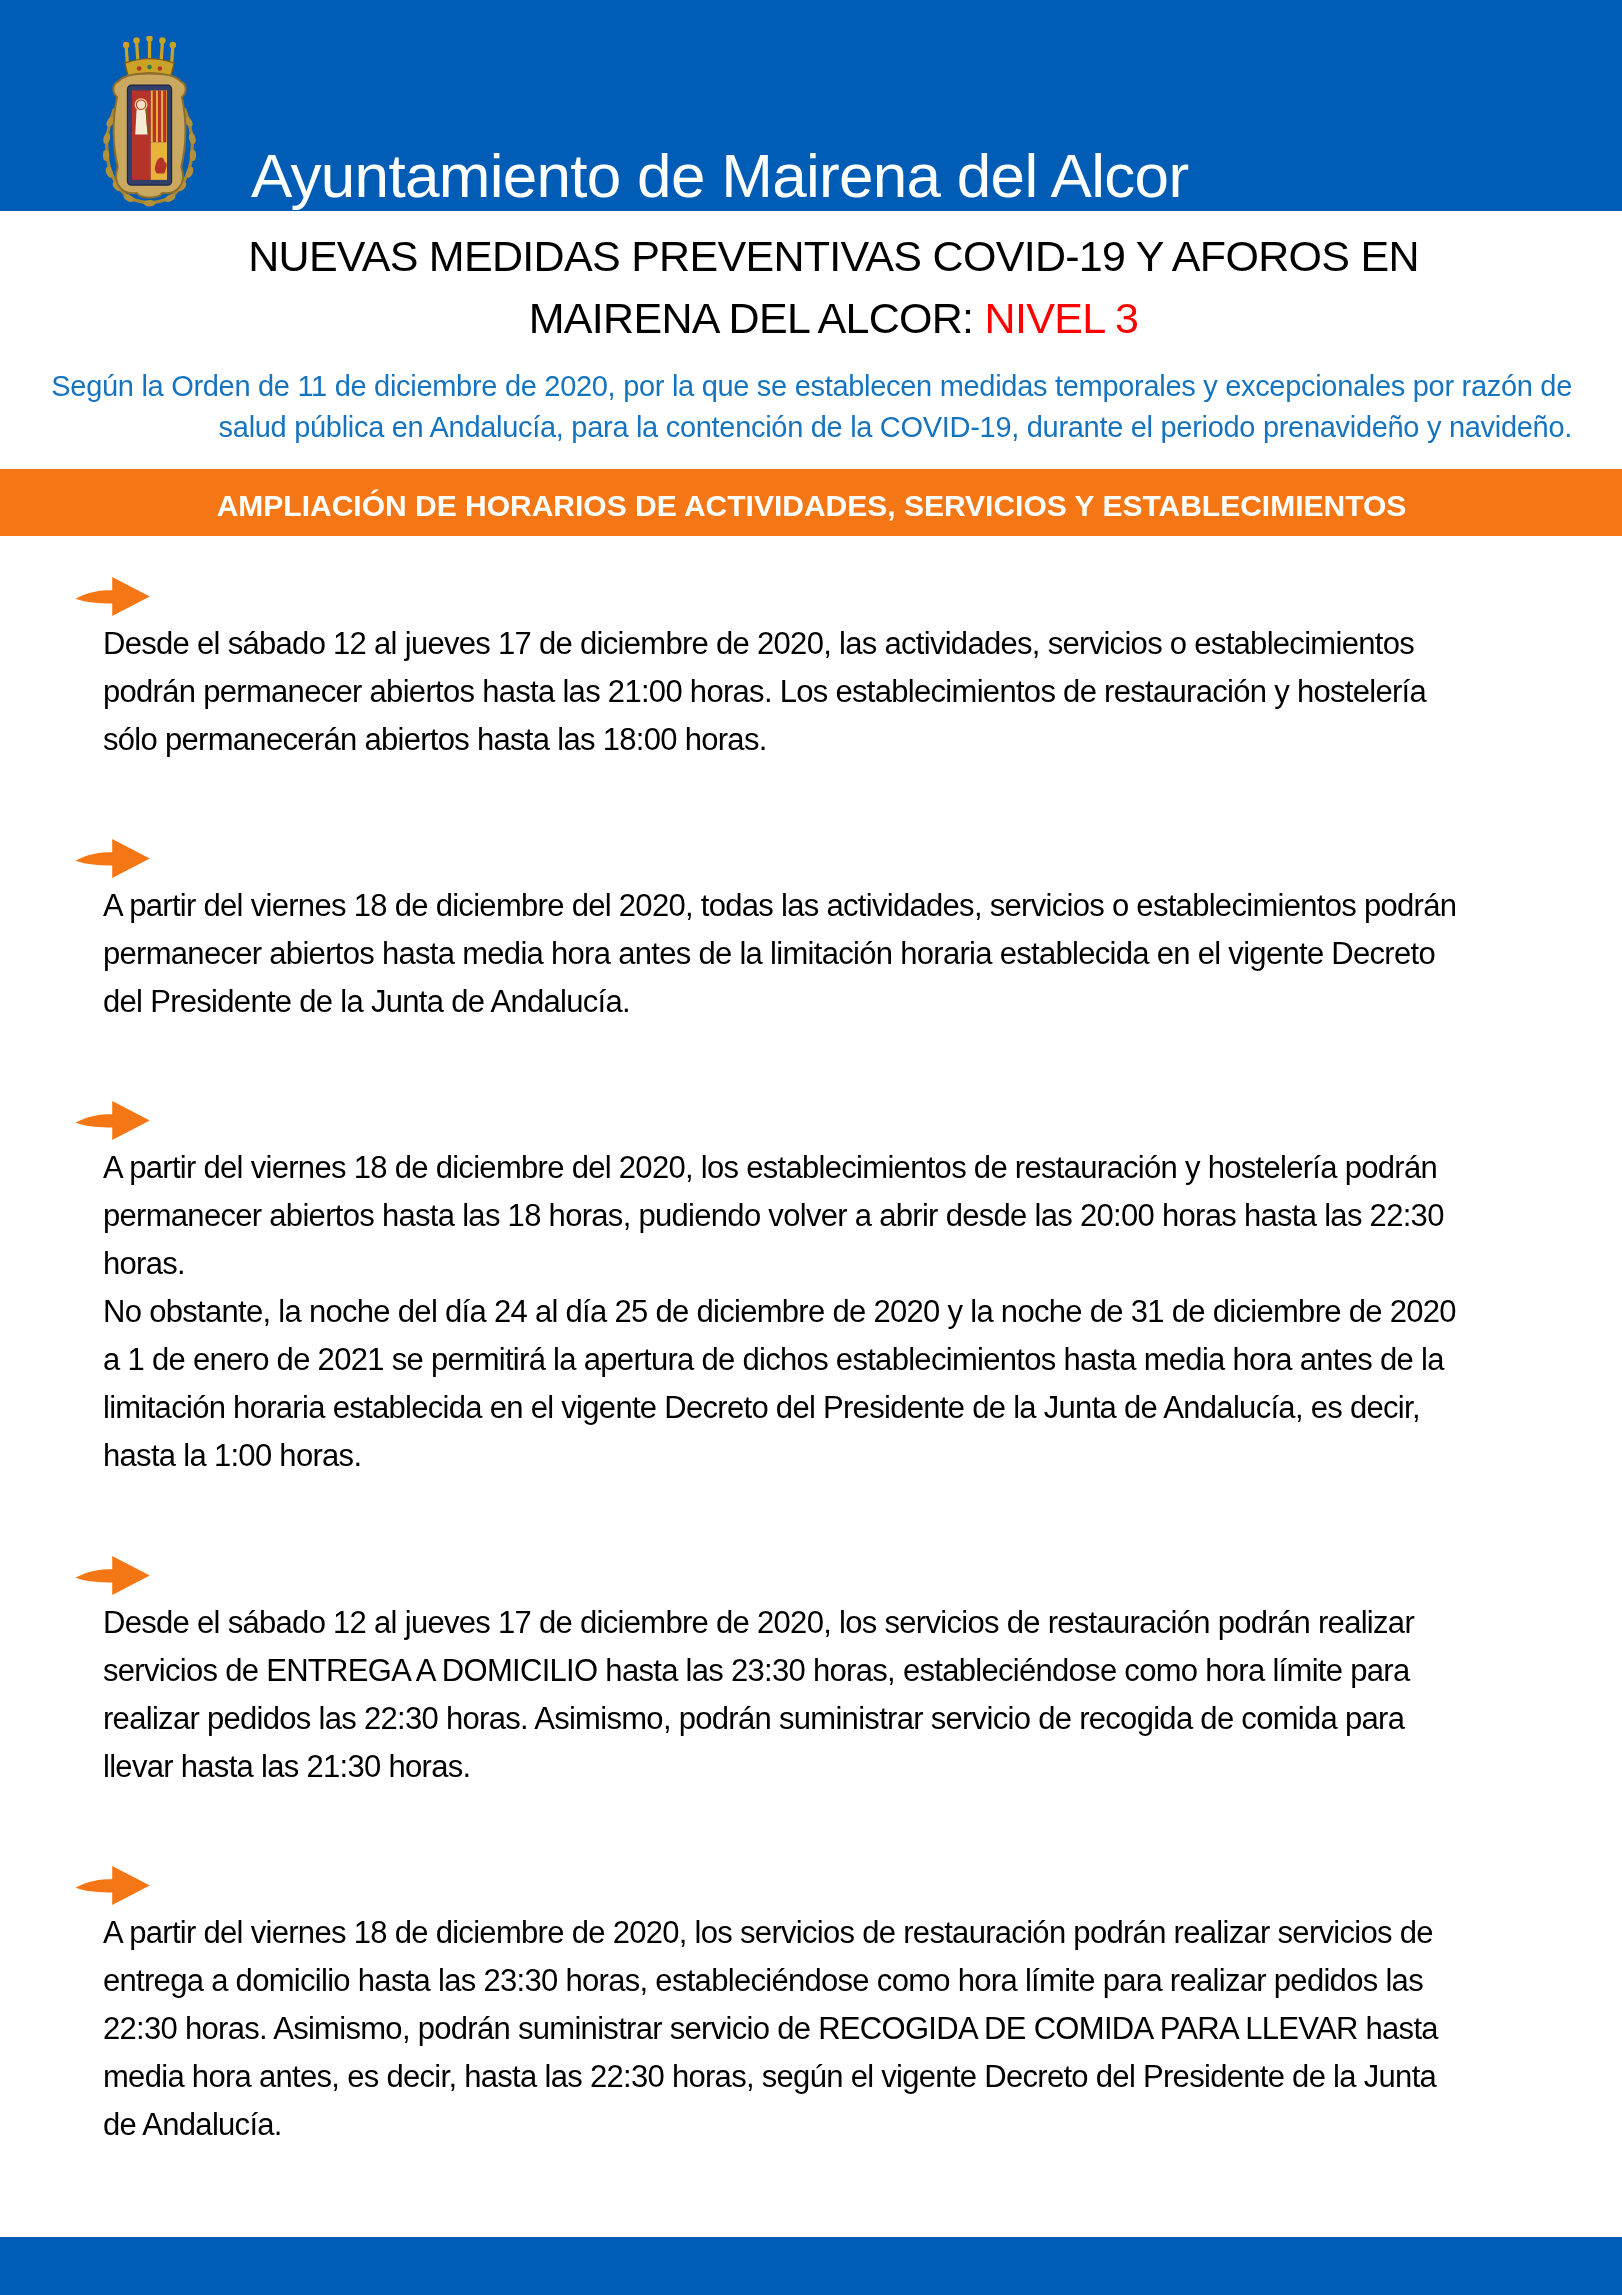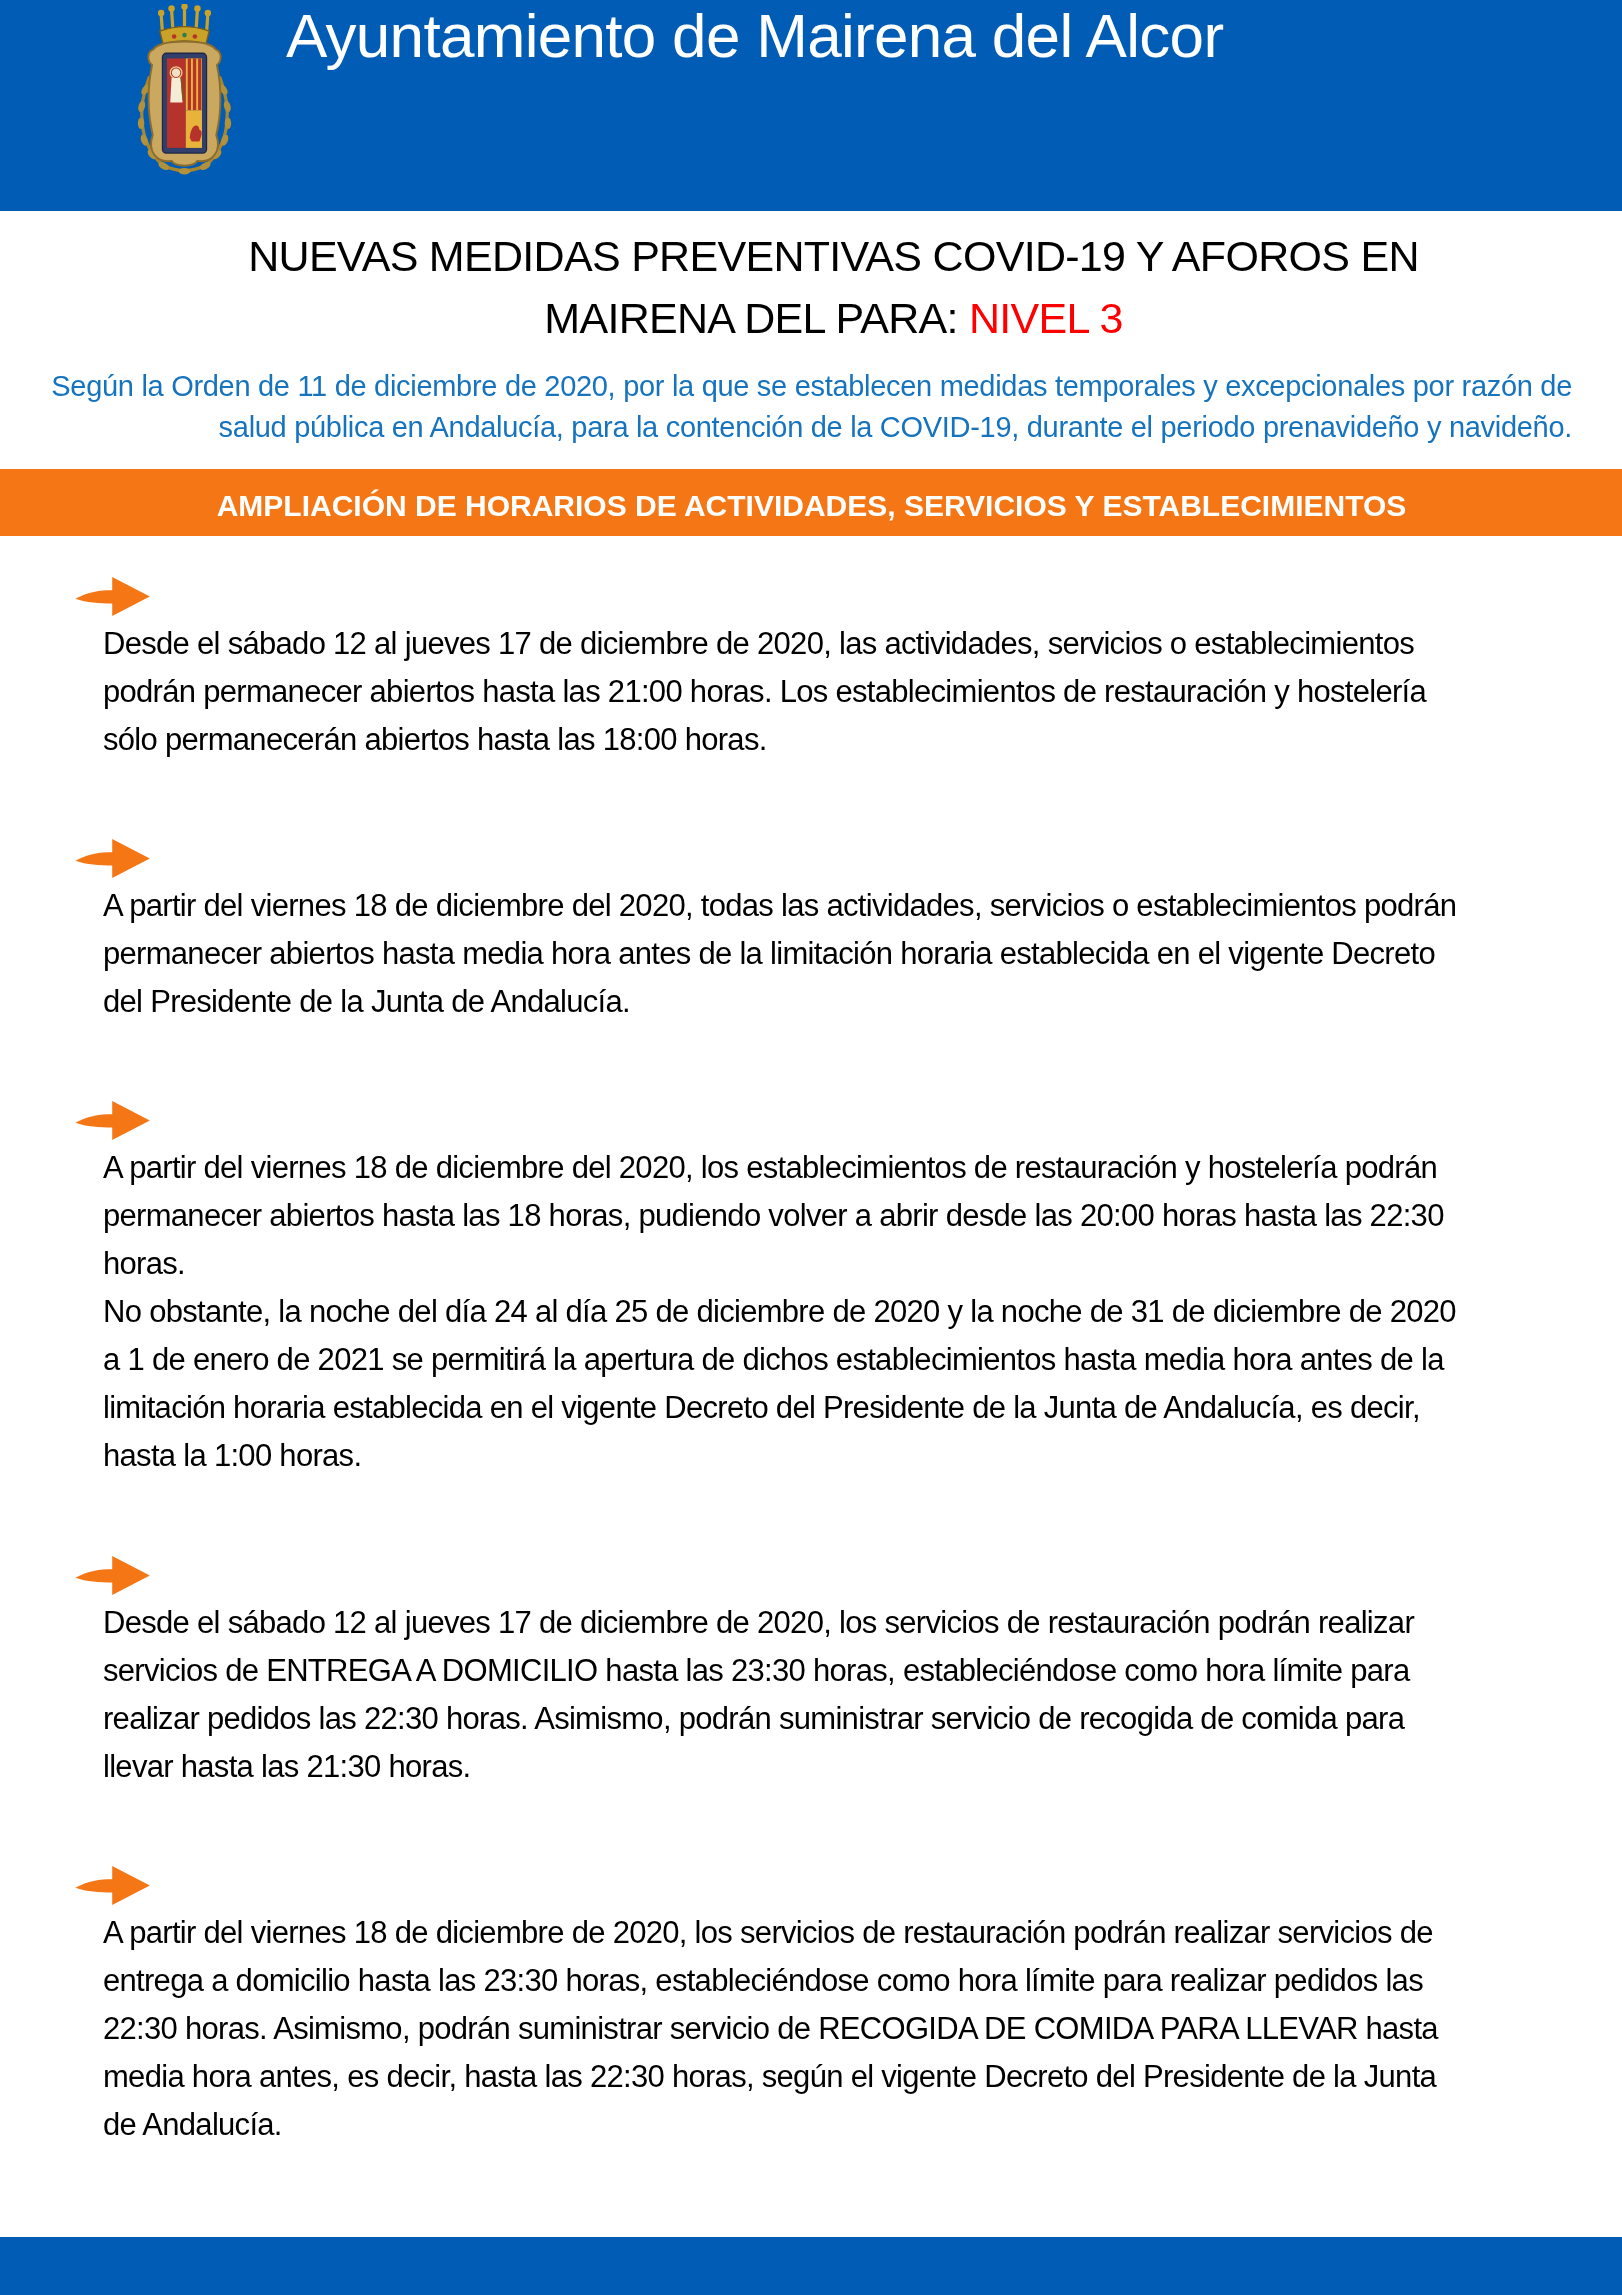--- a/index.html
+++ b/index.html
@@ -20,22 +20,22 @@
     background: #ffffff;
     display: flex;
     flex-direction: column;
     overflow: hidden;
   }
   
   .top-bar {
     height: 211px;
     background: var(--blue);
     display: flex;
-    align-items: flex-start;
-    padding-left: 119px;
+    align-items: flex-end;
+    padding-left: 84px;
     flex: 0 0 auto;
   }
   .crest { width: 131px; height: 175px; margin-top: 3.9px; flex: 0 0 auto; }
   .org-title {
     color: #ffffff;
     font-size: 62px;
     font-weight: 400;
     letter-spacing: -0.7px;
     margin-left: 36px;
     white-space: nowrap;
@@ -160,21 +160,21 @@
       <rect x="113" y="84" width="5" height="80" fill="#B5332A"></rect>
       <rect x="121" y="84" width="5" height="80" fill="#B5332A"></rect>
 
       <rect x="102" y="164" width="25" height="58" fill="#E8B33A"></rect>
       <path d="M108,206 q2,-16 8,-18 q6,-2 7,6 q5,2 3,9 l-3,9 l-12,0 Z" fill="#B5332A"></path>
     </svg>
     <h1 class="org-title">Ayuntamiento de Mairena del Alcor</h1>
   </header>
 
   <section class="title-block">
-    <h2 class="main-title"><span>NUEVAS MEDIDAS PREVENTIVAS COVID-19 Y AFOROS EN</span><br><span>MAIRENA DEL PARA: </span><span class="nivel">NIVEL 3</span></h2>
+    <h2 class="main-title"><span>NUEVAS MEDIDAS PREVENTIVAS COVID-19 Y AFOROS EN</span><br><span>MAIRENA DEL ALCOR: </span><span class="nivel">NIVEL 3</span></h2>
     <p class="intro">Según la Orden de 11 de diciembre de 2020, por la que se establecen medidas temporales y excepcionales por razón de salud pública en Andalucía, para la contención de la COVID-19, durante el periodo prenavideño y navideño.</p>
   </section>
 
   <div id="sections">
       <div class="banner">
         <span>AMPLIACIÓN DE HORARIOS DE ACTIVIDADES, SERVICIOS Y ESTABLECIMIENTOS</span>
       </div>
       <div class="bullet">
         <svg class="arrow" viewBox="0 0 100 60" aria-hidden="true">
           <path d="M2,33 C18,24 33,22 49,22 L49,5 L97,30 L49,55 L49,39 C33,39 16,38 2,33 Z" fill="#F57614"></path>

